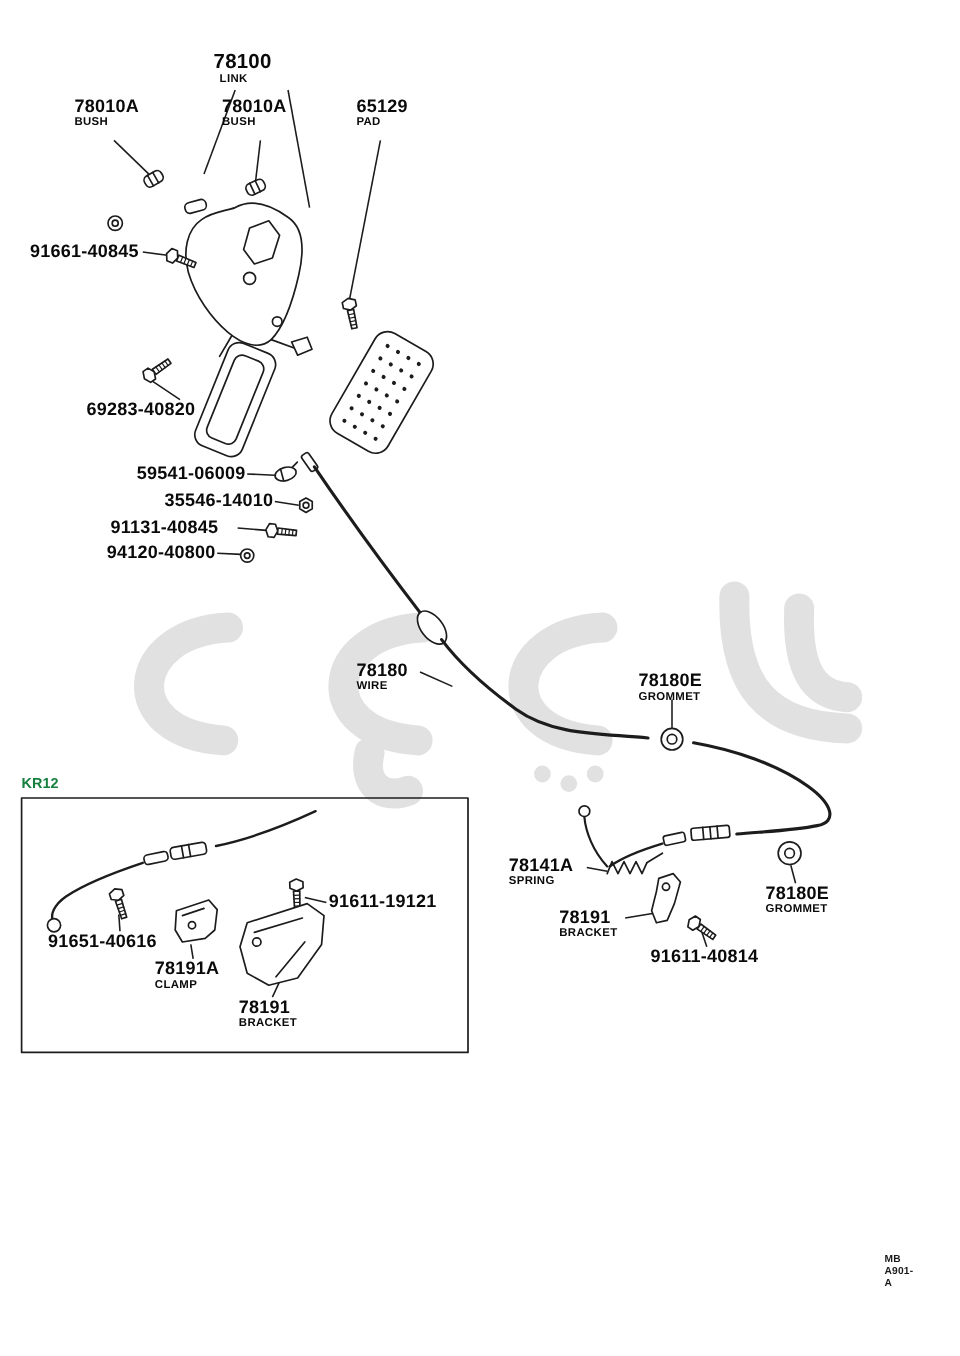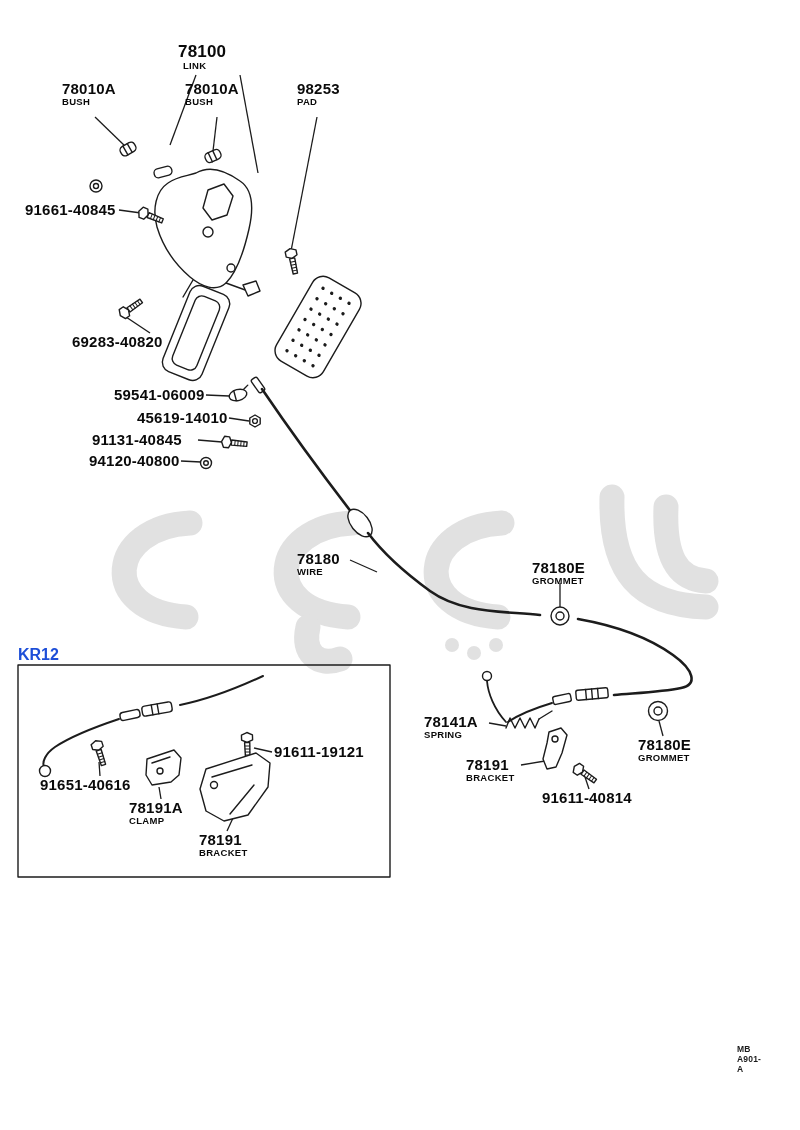--- a/index.html
+++ b/index.html
@@ -11,21 +11,21 @@
   .stage { position:absolute; left:0; top:0; width:640px; height:1130px;margin-top:25px; }
   svg.art { position:absolute; left:0; top:0; display:block; }
   .lbl {
     position:absolute; font-weight:bold; font-size:15px; line-height:1.08;
     letter-spacing:.2px; white-space:nowrap; color:#0a0a0a;
   }
   .lbl .code { display:block; }
   .lbl .sub  { display:block; font-size:9.5px; letter-spacing:.3px; }
   .lbl.big   { font-size:17px; }
   .lbl.big .sub { margin-left:5px; }
-  .inset-title { position:absolute; font-weight:bold; font-size:16px; color:#1d4ed8; }
+  .inset-title { position:absolute; font-weight:bold; font-size:12px; color:#15803d; }
   .doc-code { position:absolute; font-weight:bold; font-size:8.5px; color:#1a1a1a; letter-spacing:.2px; }
 </style>
 </head>
 <body>
 
 <div class="stage">
 
   <svg class="art" width="800" height="1130" viewBox="0 0 800 1130" xmlns="http://www.w3.org/2000/svg">
 
     <defs>
@@ -258,38 +258,38 @@
     <span class="code">78010A</span>
     <span class="sub">BUSH</span>
   </div>
 
   <div class="lbl" style="left:185px; top:56px">
     <span class="code">78010A</span>
     <span class="sub">BUSH</span>
   </div>
 
   <div class="lbl" style="left:297px; top:56px">
-    <span class="code">98253</span>
+    <span class="code">65129</span>
     <span class="sub">PAD</span>
   </div>
 
   <div class="lbl" style="left:25px; top:177px">
     <span class="code">91661-40845</span>
   </div>
 
   <div class="lbl" style="left:72px; top:309px">
     <span class="code">69283-40820</span>
   </div>
 
   <div class="lbl" style="left:114px; top:362px">
     <span class="code">59541-06009</span>
   </div>
 
   <div class="lbl" style="left:137px; top:385px">
-    <span class="code">45619-14010</span>
+    <span class="code">35546-14010</span>
   </div>
 
   <div class="lbl" style="left:92px; top:407px">
     <span class="code">91131-40845</span>
   </div>
 
   <div class="lbl" style="left:89px; top:428px">
     <span class="code">94120-40800</span>
   </div>
 

